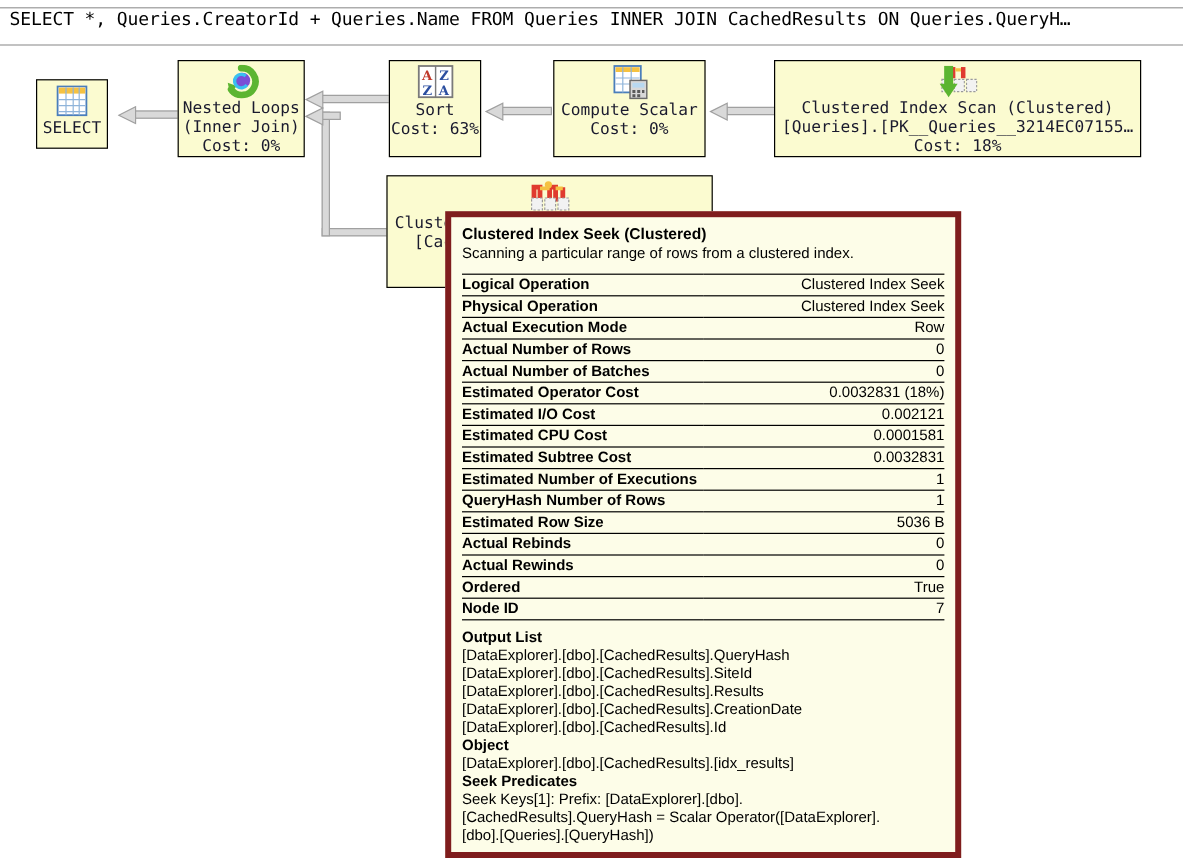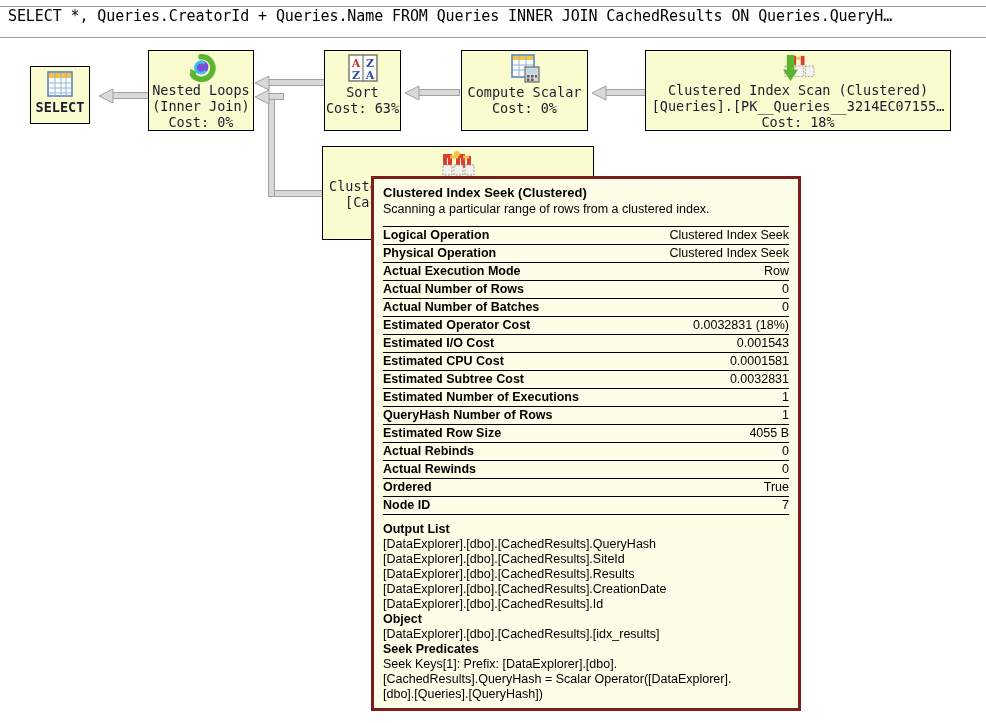--- a/index.html
+++ b/index.html
@@ -56,21 +56,21 @@
   }
   .node .labels div { white-space: nowrap; }
 
   
   #node-select {
     left: 30px; top: 66px;
     width: 60px; height: 58px;
     justify-content: flex-start;
     padding-top: 4px;
   }
-  #node-select .labels { font-size: 13.5px; font-weight: bold; }
+  #node-select .labels { font-size: 13.5px; }
 
   
   #node-nested-loops {
     left: 148px; top: 50px;
     width: 106px; height: 81px;
     padding-top: 3px;
   }
   
   #node-sort {
     left: 324px; top: 50px;
@@ -108,21 +108,21 @@
   }
   .conn-h { height: 7px; }
   .conn-v { width: 7px; }
 
   
   #tooltip {
     position: absolute;
     left: 371px; top: 176px;
     width: 430px;
     background: #fdfde8;
-    border: 3px solid #7f1d1d;
+    border: 5px solid #7f1d1d;
     box-sizing: border-box;
     font-family: "Liberation Sans", sans-serif;
     font-size: 12.5px;
     color: #000000;
     padding: 6px 9px 6px 9px;
   }
   #tooltip .tt-title {
     font-weight: bold;
     font-size: 13px;
     line-height: 16px;
@@ -334,41 +334,41 @@
         <tr>
           <td class="k">Actual Number of Batches</td>
           <td class="v">0</td>
         </tr>
         <tr>
           <td class="k">Estimated Operator Cost</td>
           <td class="v">0.0032831 (18%)</td>
         </tr>
         <tr>
           <td class="k">Estimated I/O Cost</td>
-          <td class="v">0.001543</td>
+          <td class="v">0.002121</td>
         </tr>
         <tr>
           <td class="k">Estimated CPU Cost</td>
           <td class="v">0.0001581</td>
         </tr>
         <tr>
           <td class="k">Estimated Subtree Cost</td>
           <td class="v">0.0032831</td>
         </tr>
         <tr>
           <td class="k">Estimated Number of Executions</td>
           <td class="v">1</td>
         </tr>
         <tr>
           <td class="k">QueryHash Number of Rows</td>
           <td class="v">1</td>
         </tr>
         <tr>
           <td class="k">Estimated Row Size</td>
-          <td class="v">4055 B</td>
+          <td class="v">5036 B</td>
         </tr>
         <tr>
           <td class="k">Actual Rebinds</td>
           <td class="v">0</td>
         </tr>
         <tr>
           <td class="k">Actual Rewinds</td>
           <td class="v">0</td>
         </tr>
         <tr>

